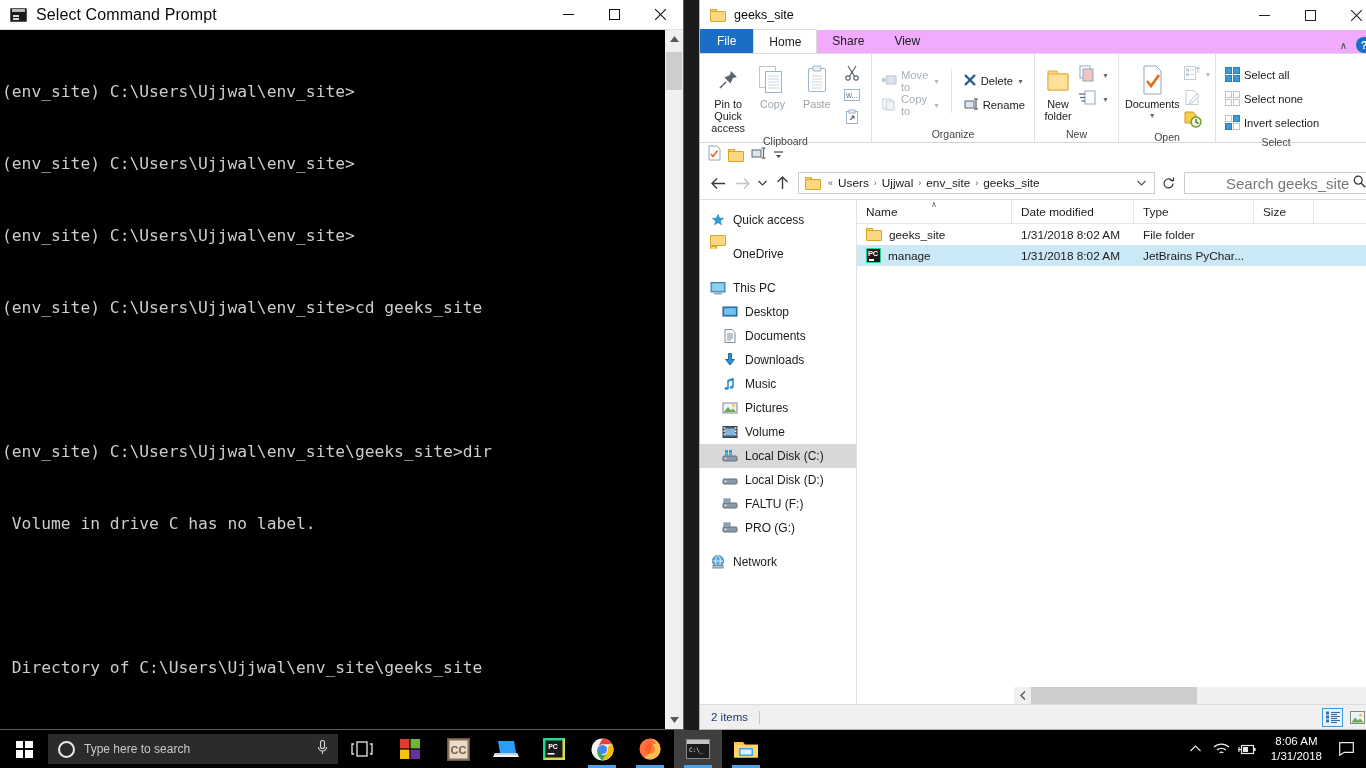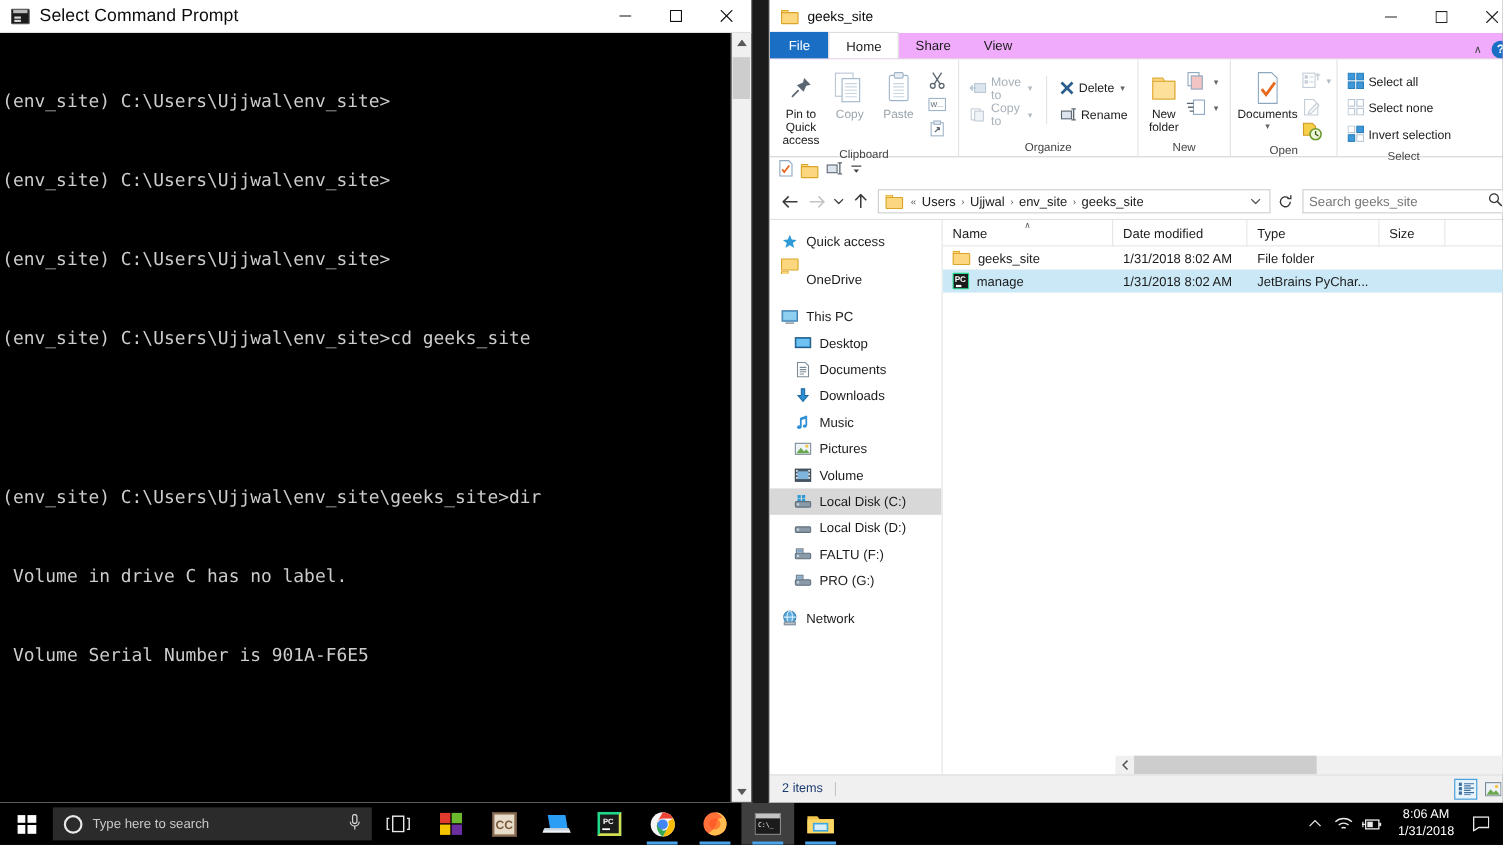--- a/index.html
+++ b/index.html
@@ -169,21 +169,21 @@
   .crumb-sep { color: #555; font-size: 9px; padding: 0 3px; }
   #addr-drop { margin-left: auto; color: #555; font-size: 8px; padding: 0 5px; }
   #refresh-btn {
     width: 22px; height: 22px; display: flex; align-items: center; justify-content: center;
     color: #333; font-size: 12px;
   }
   #searchbox {
     width: 188px; height: 22px; border: 1px solid #cdcdcd; background: #fff;
     display: flex; align-items: center; padding: 0 5px; margin-left: 3px;
   }
-  #search-ph { font-size: 12px; color: #767676; flex: 1; }
+  #search-ph { font-size: 15px; color: #767676; flex: 1; margin-left: 36px; }
   #search-icon { color: #333; font-size: 12px; }
 
   
   #exp-main { flex: 1; display: flex; overflow: hidden; border-top: 1px solid #e0e0e0; }
   #exp-nav-pane {
     width: 157px; background: #ffffff; border-right: 1px solid #e3e3e3;
     padding-top: 8px; overflow: hidden; flex: none;
   }
   .nav-item {
     height: 24px; display: flex; align-items: center; font-size: 12px; color: #1b1b1b;
@@ -329,21 +329,20 @@
     </div>
     <div id="cmd-body">
       <div id="cmd-console">
         <div class="cline">(env_site) C:\Users\Ujjwal\env_site&gt;</div>
         <div class="cline">(env_site) C:\Users\Ujjwal\env_site&gt;</div>
         <div class="cline">(env_site) C:\Users\Ujjwal\env_site&gt;</div>
         <div class="cline">(env_site) C:\Users\Ujjwal\env_site&gt;cd geeks_site</div>
         <div class="cline"></div>
         <div class="cline">(env_site) C:\Users\Ujjwal\env_site\geeks_site&gt;dir</div>
         <div class="cline"> Volume in drive C has no label.</div>
-        <div class="cline"> Volume Serial Number is 901A-F6E5</div>
         <div class="cline"></div>
         <div class="cline"> Directory of C:\Users\Ujjwal\env_site\geeks_site</div>
         
         
         
         
         
         
         
         

